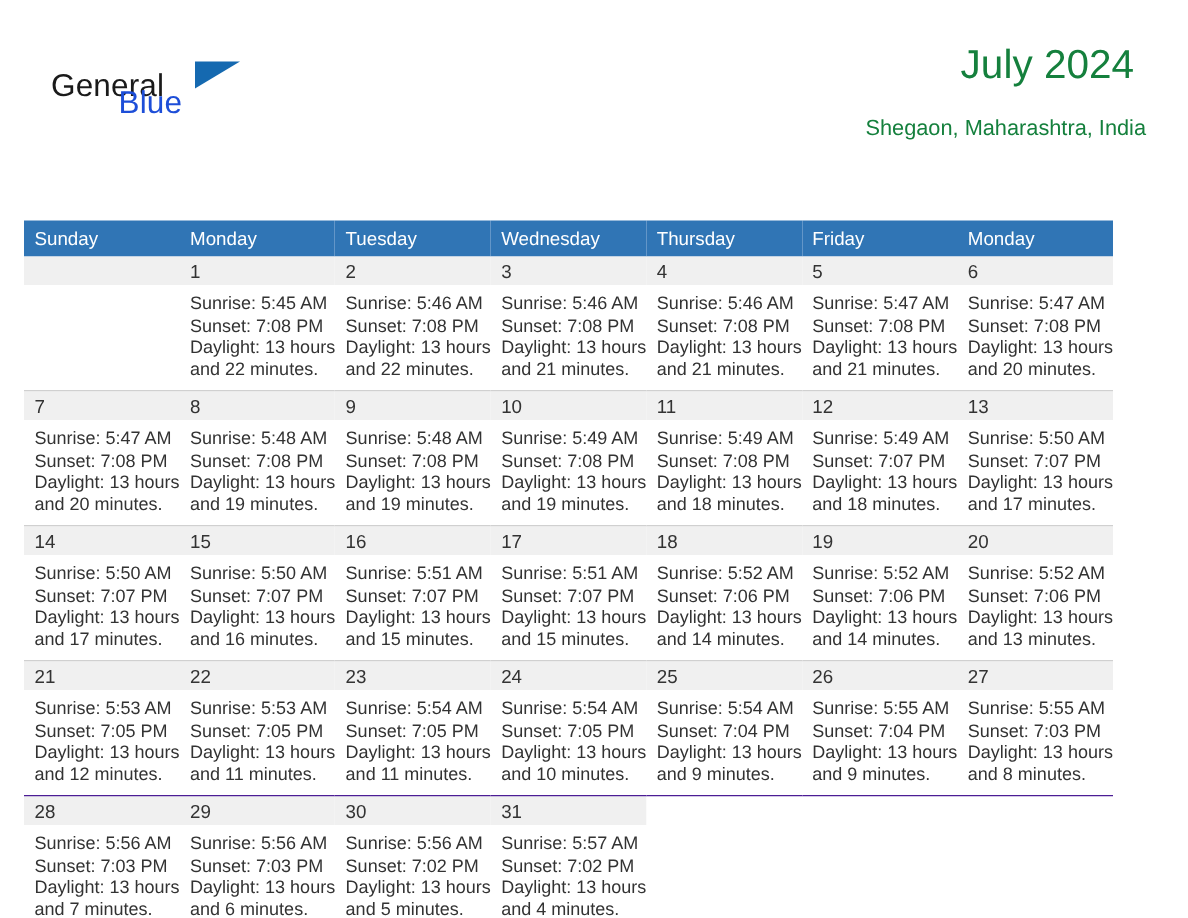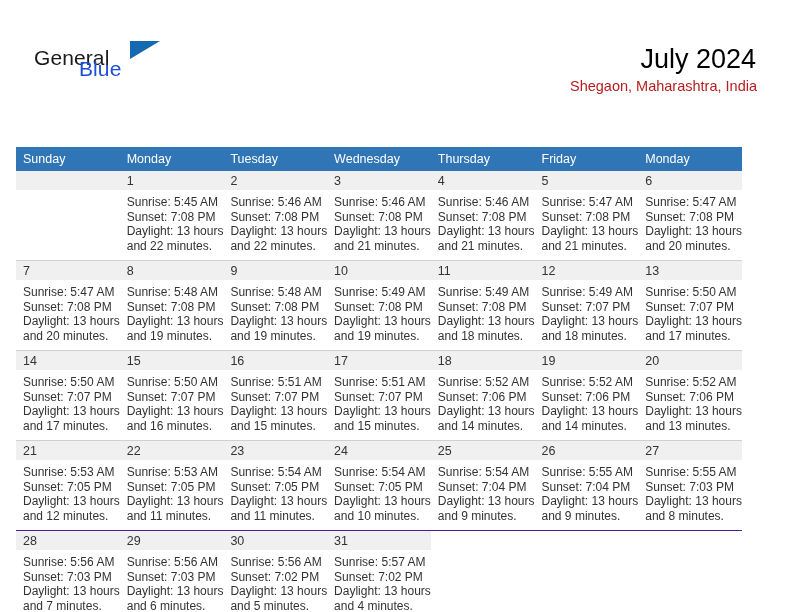--- a/index.html
+++ b/index.html
@@ -56,33 +56,33 @@
     top: 3px;
     width: 0;
     height: 0;
     border-left: 30px solid #1569b0;
     border-bottom: 18px solid transparent;
     border-top: 0px solid transparent;
   }
   .title {
     position: absolute;
     right: 36px;
-    top: 44px;
+    top: 28px;
     font-size: 27px;
-    color: #000000;
+    color: #15803d;
     text-align: left;
     white-space: nowrap;
     font-family: "Liberation Sans", sans-serif;
   }
   .subtitle {
     position: absolute;
-    right: 35px;
+    right: 28px;
     top: 78px;
     font-size: 14.5px;
-    color: #b91c1c;
+    color: #15803d;
     text-align: left;
     white-space: nowrap;
     font-family: "Liberation Sans", sans-serif;
   }
 
   
   .calendar {
     position: absolute;
     left: 16px;
     top: 105px;

